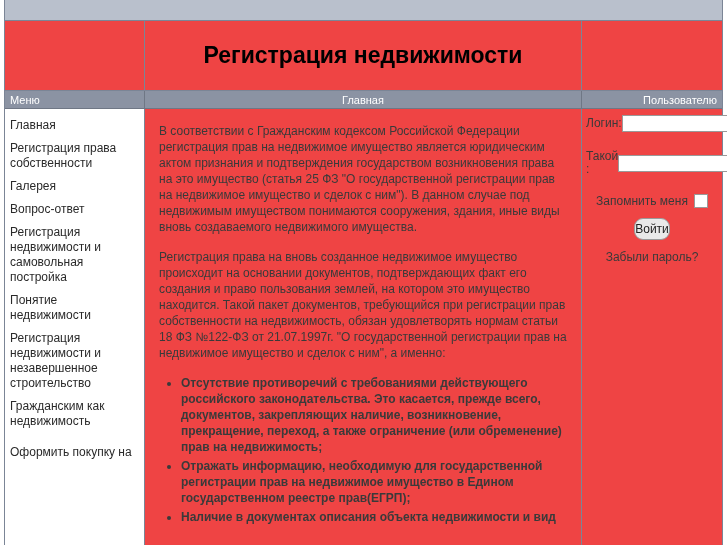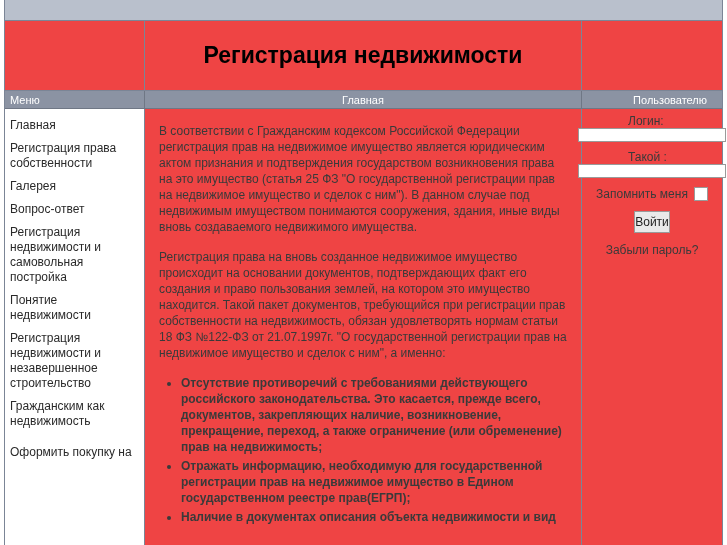--- a/index.html
+++ b/index.html
@@ -84,21 +84,21 @@
     align-items: center;
     justify-content: center;
     border-right: 1px solid #6f7785;
   }
   .bar-right {
     width: 140px;
     box-sizing: border-box;
     display: flex;
     align-items: center;
     justify-content: flex-end;
-    padding-right: 15px;
+    padding-right: 5px;
   }
   
   .body-row {
     display: flex;
     height: 437px;
   }
   .col-left {
     width: 140px;
     box-sizing: border-box;
     border-right: 1px solid #7b8596;
@@ -145,23 +145,22 @@
     text-align: center;
   }
   .reg-title {
     font-size: 12px;
     color: #3a3a3a;
     margin-bottom: 10px;
   }
   .field-row {
     display: flex;
     align-items: center;
-    margin-bottom: 9px;
+    margin-bottom: 18px;
     text-align: left;
-    flex-direction: column;
   }
   .field-label {
     font-size: 12px;
     color: #3a3a3a;
     width: 48px;
     line-height: 13px;
   }
   .field-input {
     flex: 1;
     height: 17px;
@@ -189,21 +188,21 @@
     border: 1px solid #9a9a9a;
     background: #ffffff;
     display: inline-block;
   }
   .login-button {
     font-family: "Liberation Sans", sans-serif;
     font-size: 12px;
     padding: 3px 0;
     background: #e9e9e9;
     border: 1px solid #9a9a9a;
-    border-radius: 0;
+    border-radius: 9px;
     color: #222222;
     cursor: pointer;
   }
   .forgot {
     display: block;
     margin-top: 10px;
     font-size: 12px;
     color: #3a3a3a;
     text-decoration: none;
     cursor: pointer;

